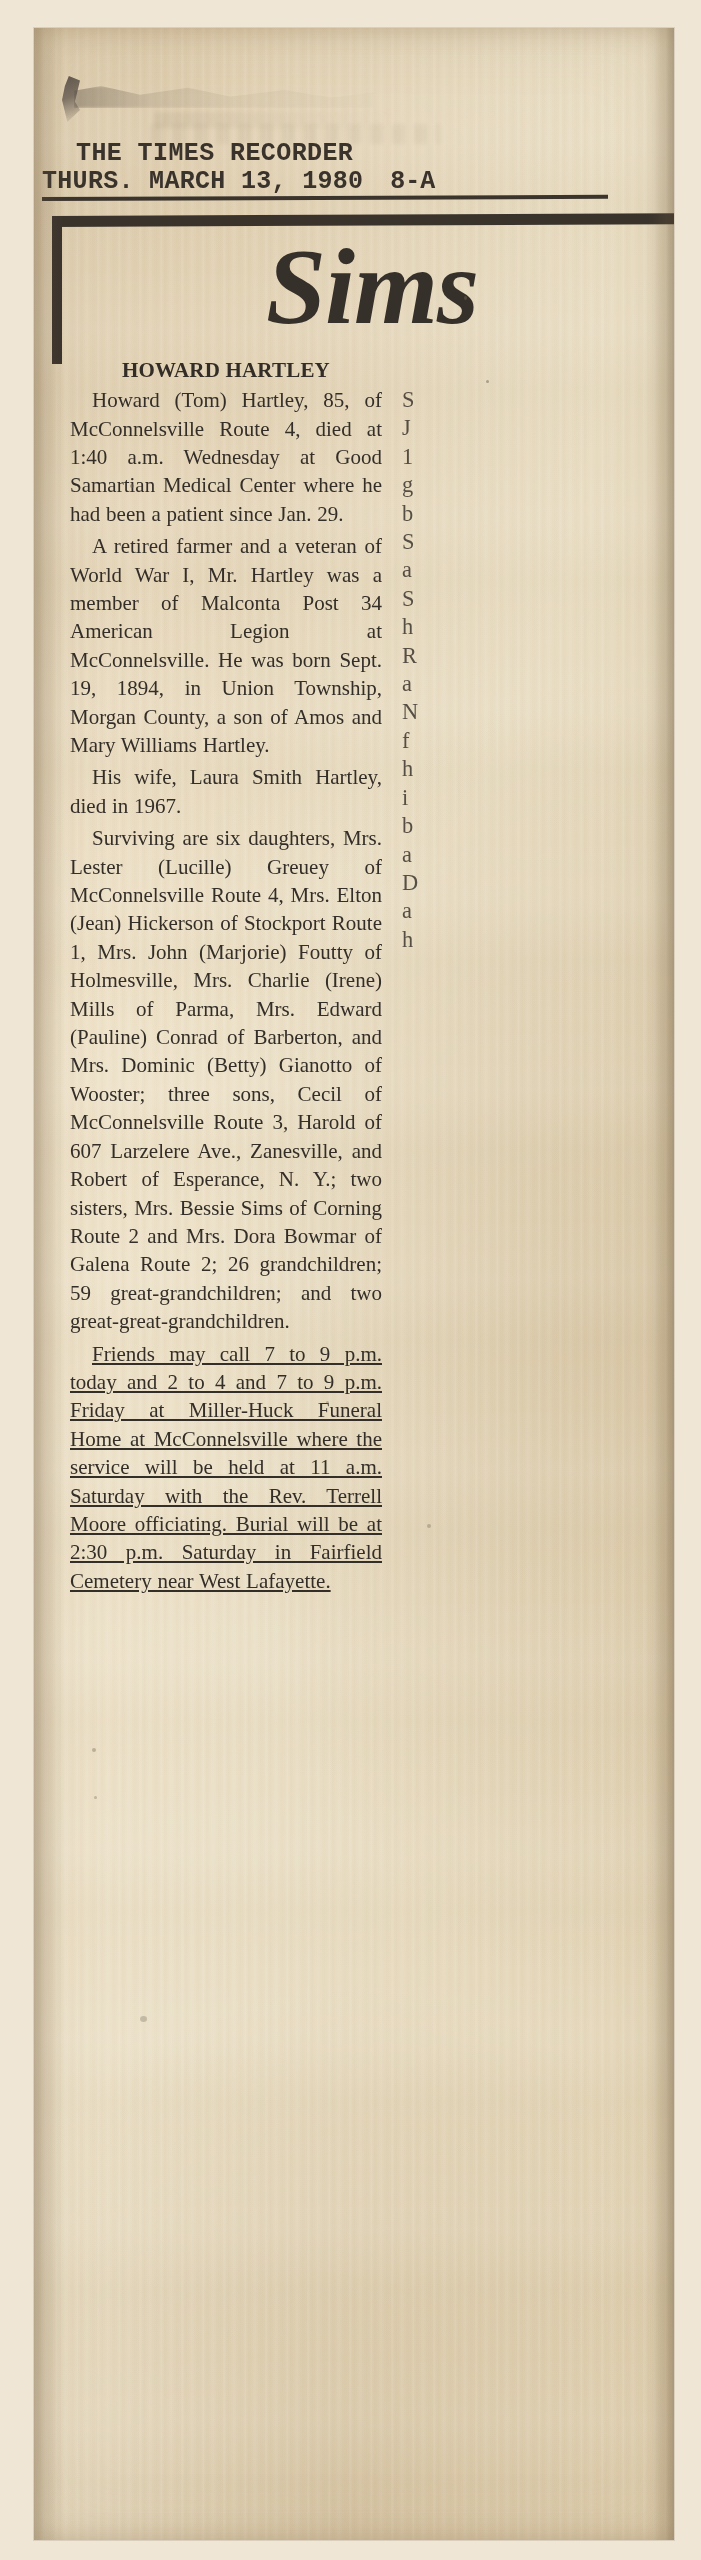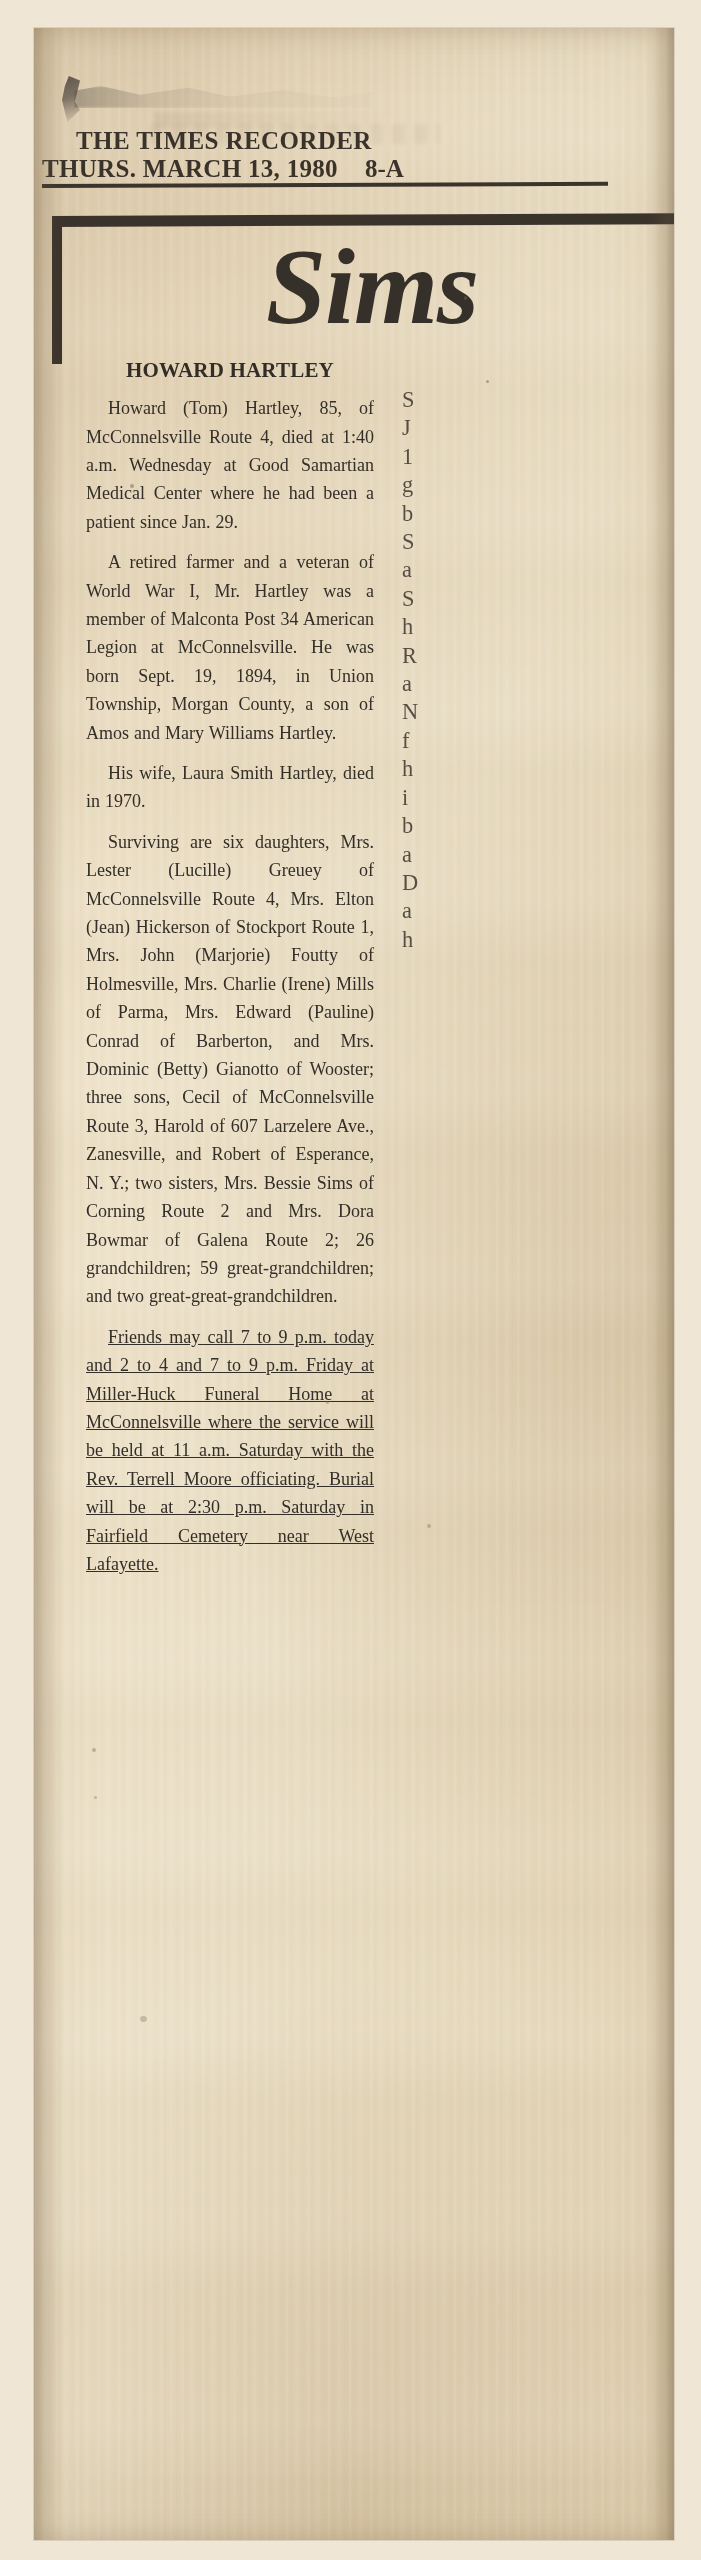--- a/index.html
+++ b/index.html
@@ -131,22 +131,23 @@
     z-index: 4;
     background: #6e6354;
     border-radius: 50%;
     pointer-events: none;
     opacity: .5;
   }
 
   
   .masthead {
     position: absolute;
-    left: 0; top: 100px;
+    left: 0; top: 113px;
     width: 640px;
+    font-family: Liberation Mono, monospace;
   }
   .masthead-line1 {
     font-weight: bold;
     font-size: 25px;
     letter-spacing: .4px;
     color: #3a332c;
     padding-left: 42px;
     line-height: 1.06;
     white-space: nowrap;
   }
@@ -212,21 +213,21 @@
   
   .columns {
     position: absolute;
     left: 0; top: 330px;
     width: 640px;
     display: flex;
     align-items: flex-start;
   }
   .col-main {
     width: 352px;
-    padding-left: 40px;
+    padding-left: 32px;
     box-sizing: border-box;
   }
   .col-gutter { width: 16px; }
   .col-next {
     width: 244px;
     overflow: hidden;
     opacity: .93;
   }
 
   .obit-name {
@@ -234,24 +235,24 @@
     font-weight: bold;
     font-size: 21px;
     letter-spacing: .2px;
     color: #332d27;
     margin: 0 0 2px 0;
     line-height: 1.15;
     white-space: nowrap;
   }
 
   .body p {
-    margin: 12px;
+    margin: 4px;
     text-indent: 22px;
     text-align: justify;
-    font-size: 18px;
+    font-size: 21px;
     line-height: 28.4px;
     color: #332e28;
     word-spacing: .5px;
     -webkit-hyphens: none;
     hyphens: none;
   }
   .body p.last { text-align: justify; }
   .body p:last-child { text-align-last: left; text-decoration: underline; }
 
   
@@ -322,21 +323,21 @@
 
       <div class="section-title">Sims</div>
 
       <div class="columns">
 
         <div class="col-main">
           <div class="obit-name">HOWARD HARTLEY</div>
           <div class="body">
             <p>Howard (Tom) Hartley, 85, of McConnelsville Route 4, died at 1:40 a.m. Wednesday at Good Samartian Medical Center where he had been a patient since Jan. 29.</p>
             <p>A retired farmer and a veteran of World War I, Mr. Hartley was a member of Malconta Post 34 American Legion at McConnelsville. He was born Sept. 19, 1894, in Union Township, Morgan County, a son of Amos and Mary Williams Hartley.</p>
-            <p>His wife, Laura Smith Hartley, died in 1970.</p>
+            <p>His wife, Laura Smith Hartley, died in 1967.</p>
             <p>Surviving are six daughters, Mrs. Lester (Lucille) Greuey of McConnelsville Route 4, Mrs. Elton (Jean) Hickerson of Stockport Route 1, Mrs. John (Marjorie) Foutty of Holmesville, Mrs. Charlie (Irene) Mills of Parma, Mrs. Edward (Pauline) Conrad of Barberton, and Mrs. Dominic (Betty) Gianotto of Wooster; three sons, Cecil of McConnelsville Route 3, Harold of 607 Larzelere Ave., Zanesville, and Robert of Esperance, N. Y.; two sisters, Mrs. Bessie Sims of Corning Route 2 and Mrs. Dora Bowmar of Galena Route 2; 26 grandchildren; 59 great-grandchildren; and two great-great-grandchildren.</p>
             <p class="last">Friends may call 7 to 9 p.m. today and 2 to 4 and 7 to 9 p.m. Friday at Miller-Huck Funeral Home at McConnelsville where the service will be held at 11 a.m. Saturday with the Rev. Terrell Moore officiating. Burial will be at 2:30 p.m. Saturday in Fairfield Cemetery near West Lafayette.</p>
           </div>
         </div>
 
         <div class="col-gutter"></div>
 
         <div class="col-next">
           <div style="height:28px"></div>
           <div class="frag">S</div>

